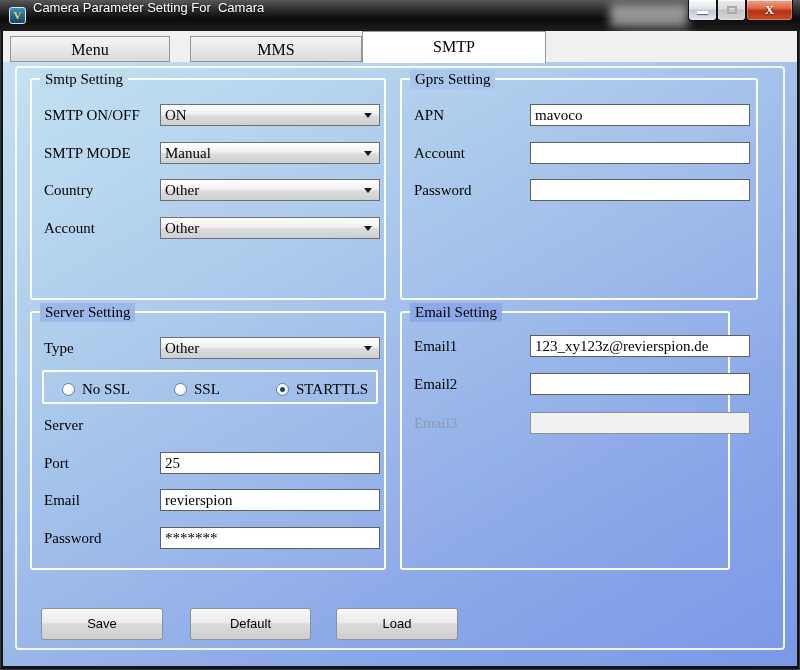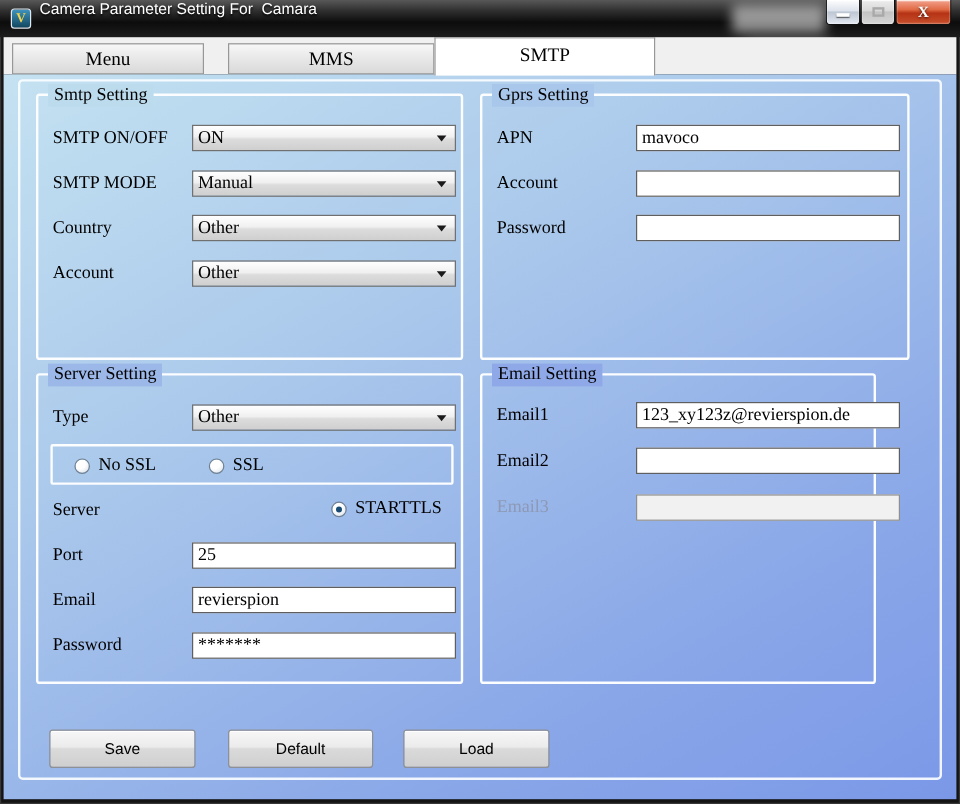--- a/index.html
+++ b/index.html
@@ -132,21 +132,21 @@
     display: inline-block; vertical-align: middle; width: 13px; height: 13px;
     border-radius: 50%; border: 1px solid #6f8193;
     background: radial-gradient(circle at 35% 30%, #ffffff 40%, #d5dde6);
     position: relative; margin-right: 7px;
   }
   .radio-item.checked .rb::after {
     content: ""; position: absolute; left: 3px; top: 3px; width: 5px; height: 5px;
     border-radius: 50%; background: #174a75;
   }
   .radio-item .rl { font-size: 15px; vertical-align: middle; }
-  .r0 { left: 18px; } .r1 { left: 130px; } .r2 { left: 232px; margin-top: 36px; }
+  .r0 { left: 18px; } .r1 { left: 130px; } .r2 { left: 232px; }
 
   .action-btn {
     position: absolute; top: 546px; height: 32px;
     background: linear-gradient(#f7f7f7, #ebebeb 45%, #dadada 50%, #cfcfcf);
     border: 1px solid #8e9094; border-radius: 3px;
     font: 13px "Liberation Sans", sans-serif; color: #000;
     text-align: center; line-height: 30px; cursor: pointer;
     box-shadow: inset 0 1px 0 #fff;
   }
   .btn-save    { left: 38px;  width: 122px; }

